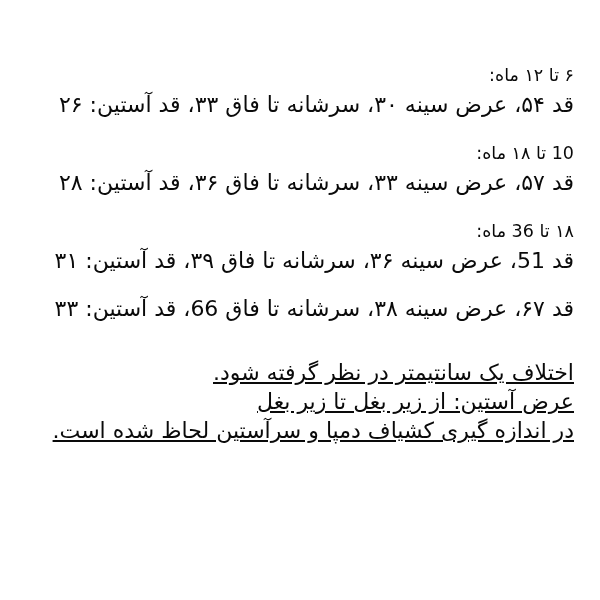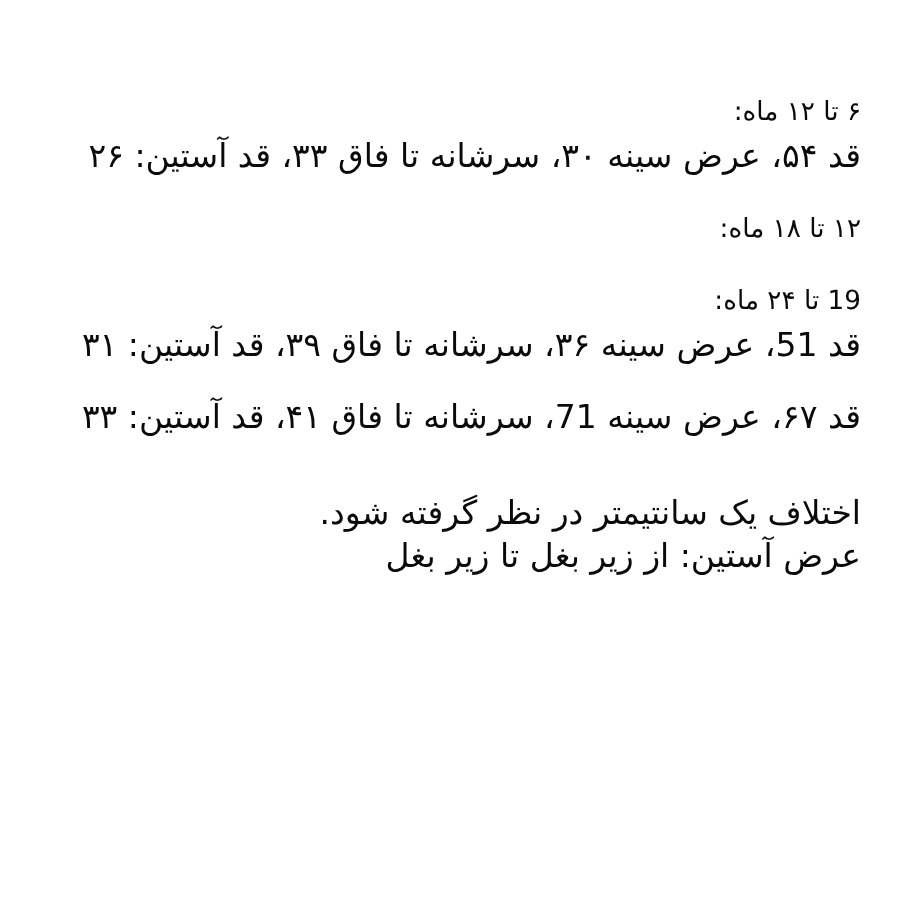--- a/index.html
+++ b/index.html
@@ -34,43 +34,46 @@
   }
   .heading {
     font-size: 17.5px;
     line-height: 30px;
   }
   .notes {
     margin-top: 34px;
   }
   .notes .line {
     line-height: 29px;
+    text-decoration: underline;
   }
 </style>
 </head>
 <body>
 
 <div class="page">
 
   <div class="block">
     <div class="line heading">۶ تا ۱۲ ماه:</div>
     <div class="line">قد ۵۴، عرض سینه ۳۰، سرشانه تا فاق ۳۳، قد آستین: ۲۶</div>
   </div>
 
   <div class="block">
-    <div class="line heading">۱۲ تا ۱۸ ماه:</div>
+    <div class="line heading">10 تا ۱۸ ماه:</div>
+    <div class="line">قد ۵۷، عرض سینه ۳۳، سرشانه تا فاق ۳۶، قد آستین: ۲۸</div>
   </div>
 
   <div class="block">
-    <div class="line heading">19 تا ۲۴ ماه:</div>
+    <div class="line heading">۱۸ تا 36 ماه:</div>
     <div class="line">قد 51، عرض سینه ۳۶، سرشانه تا فاق ۳۹، قد آستین: ۳۱</div>
   </div>
 
   <div class="block">
-    <div class="line">قد ۶۷، عرض سینه 71، سرشانه تا فاق ۴۱، قد آستین: ۳۳</div>
+    <div class="line">قد ۶۷، عرض سینه ۳۸، سرشانه تا فاق 66، قد آستین: ۳۳</div>
   </div>
 
   <div class="notes">
     <div class="line">اختلاف یک سانتیمتر در نظر گرفته شود.</div>
     <div class="line">عرض آستین: از زیر بغل تا زیر بغل</div>
+    <div class="line">در اندازه گیری کشیاف دمپا و سرآستین لحاظ شده است.</div>
   </div>
 
 </div>
 
 </body></html>

